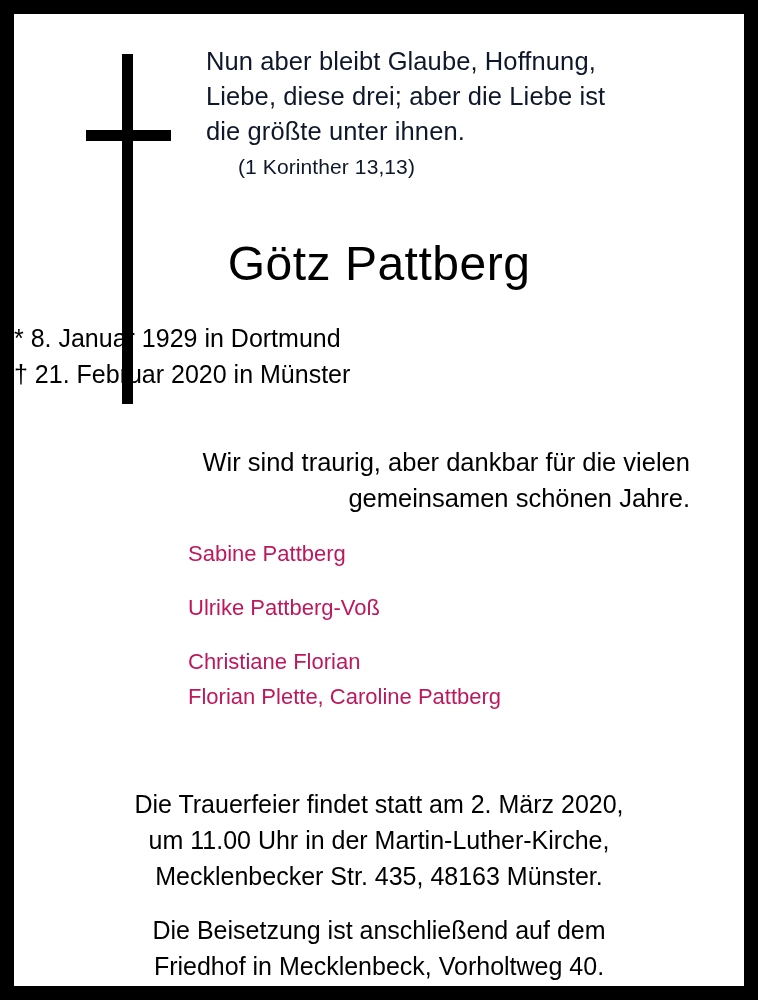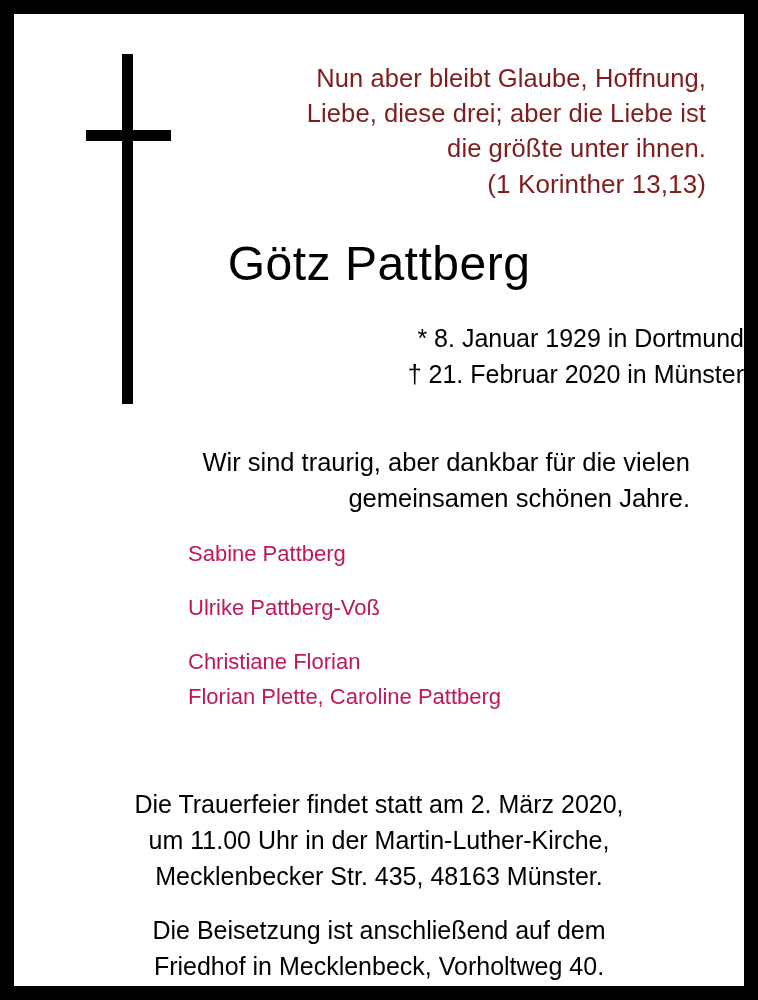--- a/index.html
+++ b/index.html
@@ -44,53 +44,53 @@
     left: 0px;
     top: 76px;
     width: 85px;
     height: 11px;
     background: #000;
   }
   
   .verse {
     position: absolute;
     left: 192px;
-    top: 47px;
+    top: 30px;
     width: 500px;
-    color: #7f1d1d;
+    color: #0f172a;
     font-size: 25.5px;
     line-height: 35px;
     letter-spacing: 0.1px;
-    text-align: right;
   }
   .verse .line { white-space: nowrap; }
   .verse .ref {
-    font-size: 26px;
+    font-size: 21px;
     line-height: 32px;
     margin-top: 2px;
+    margin-left: 32px;
   }
   
   .name {
     position: absolute;
     left: 0;
     top: 222px;
     width: 730px;
     text-align: center;
     font-size: 48px;
     line-height: 56px;
     color: #000;
     letter-spacing: 0.5px;
   }
   
   .dates {
     position: absolute;
     left: 0;
     top: 306px;
     width: 730px;
-    text-align: right;
+    text-align: left;
     color: #000;
     font-size: 25px;
     line-height: 36px;
   }
   
   .message {
     position: absolute;
     left: 76px;
     top: 430px;
     width: 600px;

